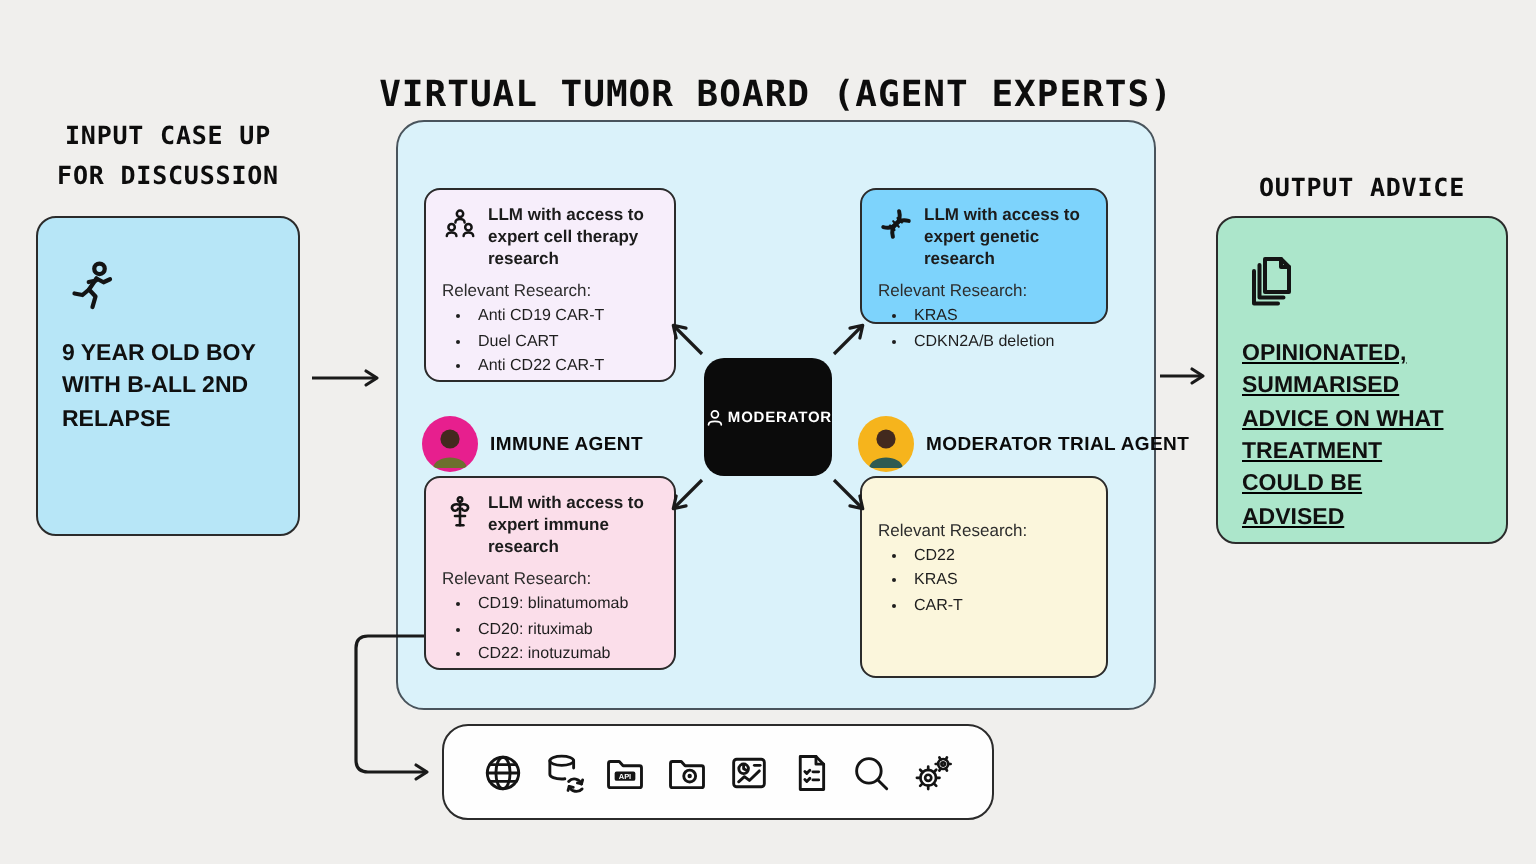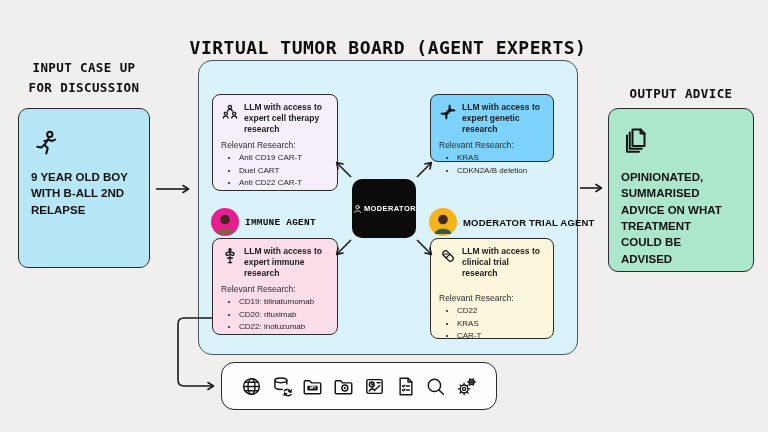--- a/index.html
+++ b/index.html
@@ -5,21 +5,21 @@
   html,body{margin:0;padding:0;}
   body{background:#f0efed;font-family:"Liberation Sans",sans-serif;}
   .stage{position:relative;width:768px;height:432px;background:#f0efed;overflow:hidden;}
   .mono{font-family:"DejaVu Sans Mono","Liberation Mono",monospace;font-weight:700;color:#0d0d0d;}
   .title{position:absolute;left:188px;top:37px;width:400px;text-align:center;font-size:18px;letter-spacing:.5px;}
   .io-heading{position:absolute;text-align:center;font-size:12.5px;line-height:1.6;letter-spacing:.4px;}
   .input-heading{left:8px;top:58px;width:152px;}
   .output-heading{left:604px;top:84px;width:154px;}
   .card{position:absolute;border:1.5px solid #2b2b2b;border-radius:10px;box-sizing:border-box;}
   .input-card{left:18px;top:108px;width:132px;height:160px;background:#b7e6f7;padding:20px 12px;}
-  .output-card{left:608px;top:108px;width:146px;height:164px;background:#ace6cb;padding:16px 12px;}
+  .output-card{left:608px;top:108px;width:146px;height:164px;background:#ace6cb;padding:16px 12px;text-decoration:underline;}
   .io-text{margin-top:10px;font-weight:700;font-size:11.5px;line-height:1.42;color:#101010;width:104px;}
   .board{position:absolute;left:198px;top:60px;width:380px;height:295px;background:#daf2fa;border:1.3px solid #49545c;border-radius:14px;box-sizing:border-box;}
   .agent-header{position:absolute;display:flex;align-items:center;gap:6px;height:28px;}
   .avatar{width:28px;height:28px;border-radius:50%;overflow:hidden;display:inline-block;flex:0 0 auto;}
   .agent-label{font-weight:700;font-size:9.5px;letter-spacing:.2px;color:#0b0b0b;white-space:nowrap;}
   .agent-card{position:absolute;border:1.3px solid #2b2b2b;border-radius:8px;box-sizing:border-box;padding:7px 8px;}
   .desc-row{display:flex;gap:5px;align-items:flex-start;}
   .agent-icon{flex:0 0 auto;margin-top:1px;}
   .desc{font-weight:700;font-size:8.5px;line-height:1.3;color:#1c1c1c;}
   .research-label{font-size:8.5px;color:#2d2d2d;margin-top:5px;}
@@ -87,21 +87,21 @@
       </svg>
       <div class="desc">LLM with access to expert genetic research</div>
     </div>
     <div class="research-label">Relevant Research:</div>
     <ul class="research">
       <li>KRAS</li>
       <li>CDKN2A/B deletion</li>
     </ul>
   </div>
 
-  <div class="agent-header" style="left:211px;top:208px;font-family:Liberation Mono, monospace;">
+  <div class="agent-header" style="left:211px;top:208px;">
     <span class="avatar" style="background:#e71f8e;">
       <svg width="28" height="28" viewBox="0 0 28 28">
         <circle cx="14" cy="11.5" r="4.8" fill="#42291e"></circle>
         <path d="M5.5,26 C6.5,19 21.5,19 22.5,26 Z" fill="#6d6f2e"></path>
       </svg>
     </span>
     <span class="agent-label">IMMUNE AGENT</span>
   </div>
   <div class="agent-card" style="left:212px;top:238px;width:126px;height:97px;background:#fbdeea;">
     <div class="desc-row">
@@ -126,30 +126,20 @@
   <div class="agent-header" style="left:429px;top:208px;">
     <span class="avatar" style="background:#f6b41c;">
       <svg width="28" height="28" viewBox="0 0 28 28">
         <circle cx="14" cy="11.5" r="4.8" fill="#42291e"></circle>
         <path d="M5.5,26 C6.5,19 21.5,19 22.5,26 Z" fill="#2e5b52"></path>
       </svg>
     </span>
     <span class="agent-label">MODERATOR TRIAL AGENT</span>
   </div>
   <div class="agent-card" style="left:430px;top:238px;width:124px;height:101px;background:#fbf6dc;">
-    <div class="desc-row">
-      <svg class="agent-icon" width="18" height="18" viewBox="0 0 18 18" fill="none" stroke="#141414" stroke-width="1.3" stroke-linecap="round">
-        <g transform="rotate(-45 9 9)">
-          <rect x="6.3" y="2.8" width="5.4" height="12.4" rx="2.7"></rect>
-          <path d="M6.3,9 H11.7"></path>
-          <path d="M7.4,4.6 L10.3,7.5" stroke-width="1"></path>
-        </g>
-      </svg>
-      <div class="desc">LLM with access to clinical trial research</div>
-    </div>
     <div class="research-label gap-lg">Relevant Research:</div>
     <ul class="research">
       <li>CD22</li>
       <li>KRAS</li>
       <li>CAR-T</li>
     </ul>
   </div>
 
   <div class="moderator">
     <svg width="22" height="22" viewBox="0 0 24 24" fill="none" stroke="#ffffff" stroke-width="1.9" stroke-linecap="round">

